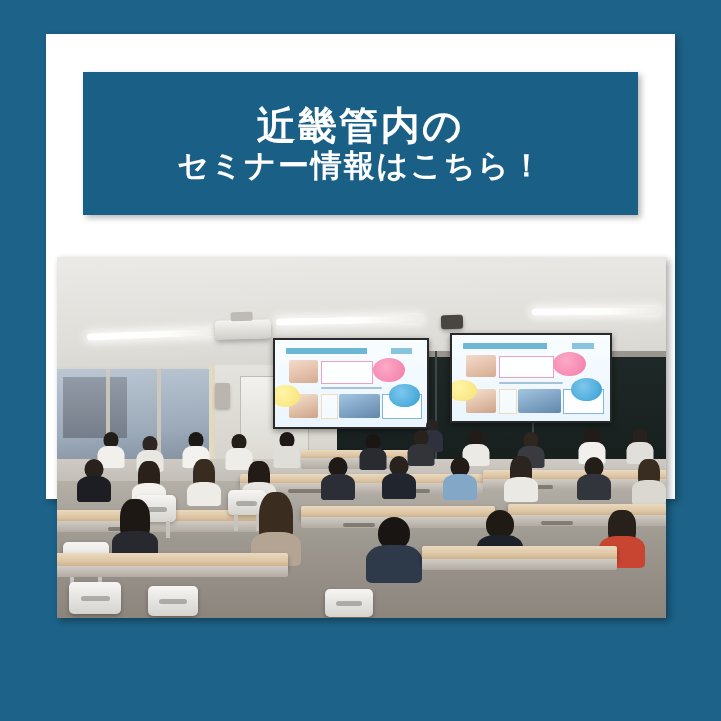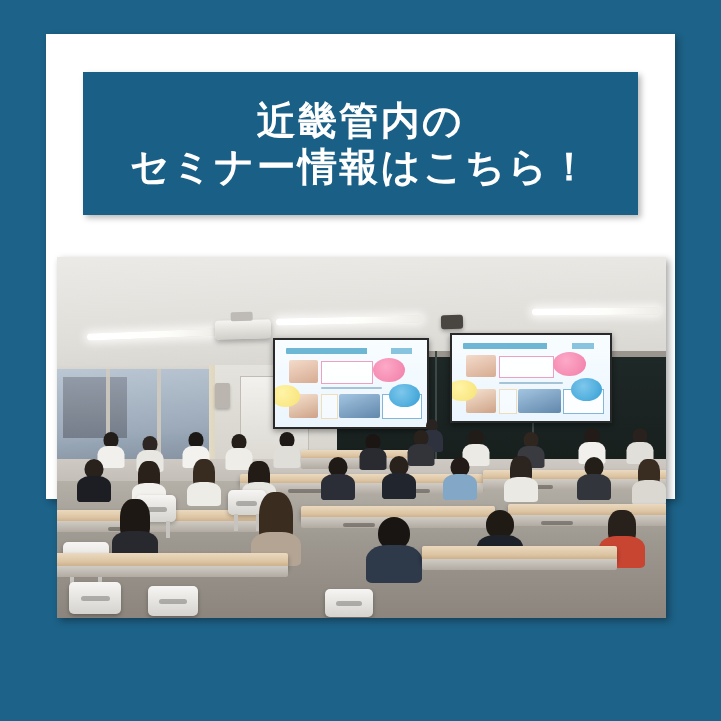--- a/index.html
+++ b/index.html
@@ -47,21 +47,21 @@
   #title-banner .tline {
     color: #ffffff;
     font-family: "DejaVu Sans", "Liberation Sans", sans-serif;
     font-weight: bold;
     letter-spacing: 0.06em;
     text-align: center;
     line-height: 1.16;
     white-space: nowrap;
   }
   #title-banner .tline.l1 { font-size: 39px; }
-  #title-banner .tline.l2 { font-size: 39px; }
+  #title-banner .tline.l2 { font-size: 31px; }
 
   
   #photo-wrap {
     position: absolute;
     left: 11px;
     top: 223px;
     width: 609px;
     height: 361px;
     box-shadow: 3px 3px 7px rgba(0,0,0,0.35);
     overflow: hidden;

